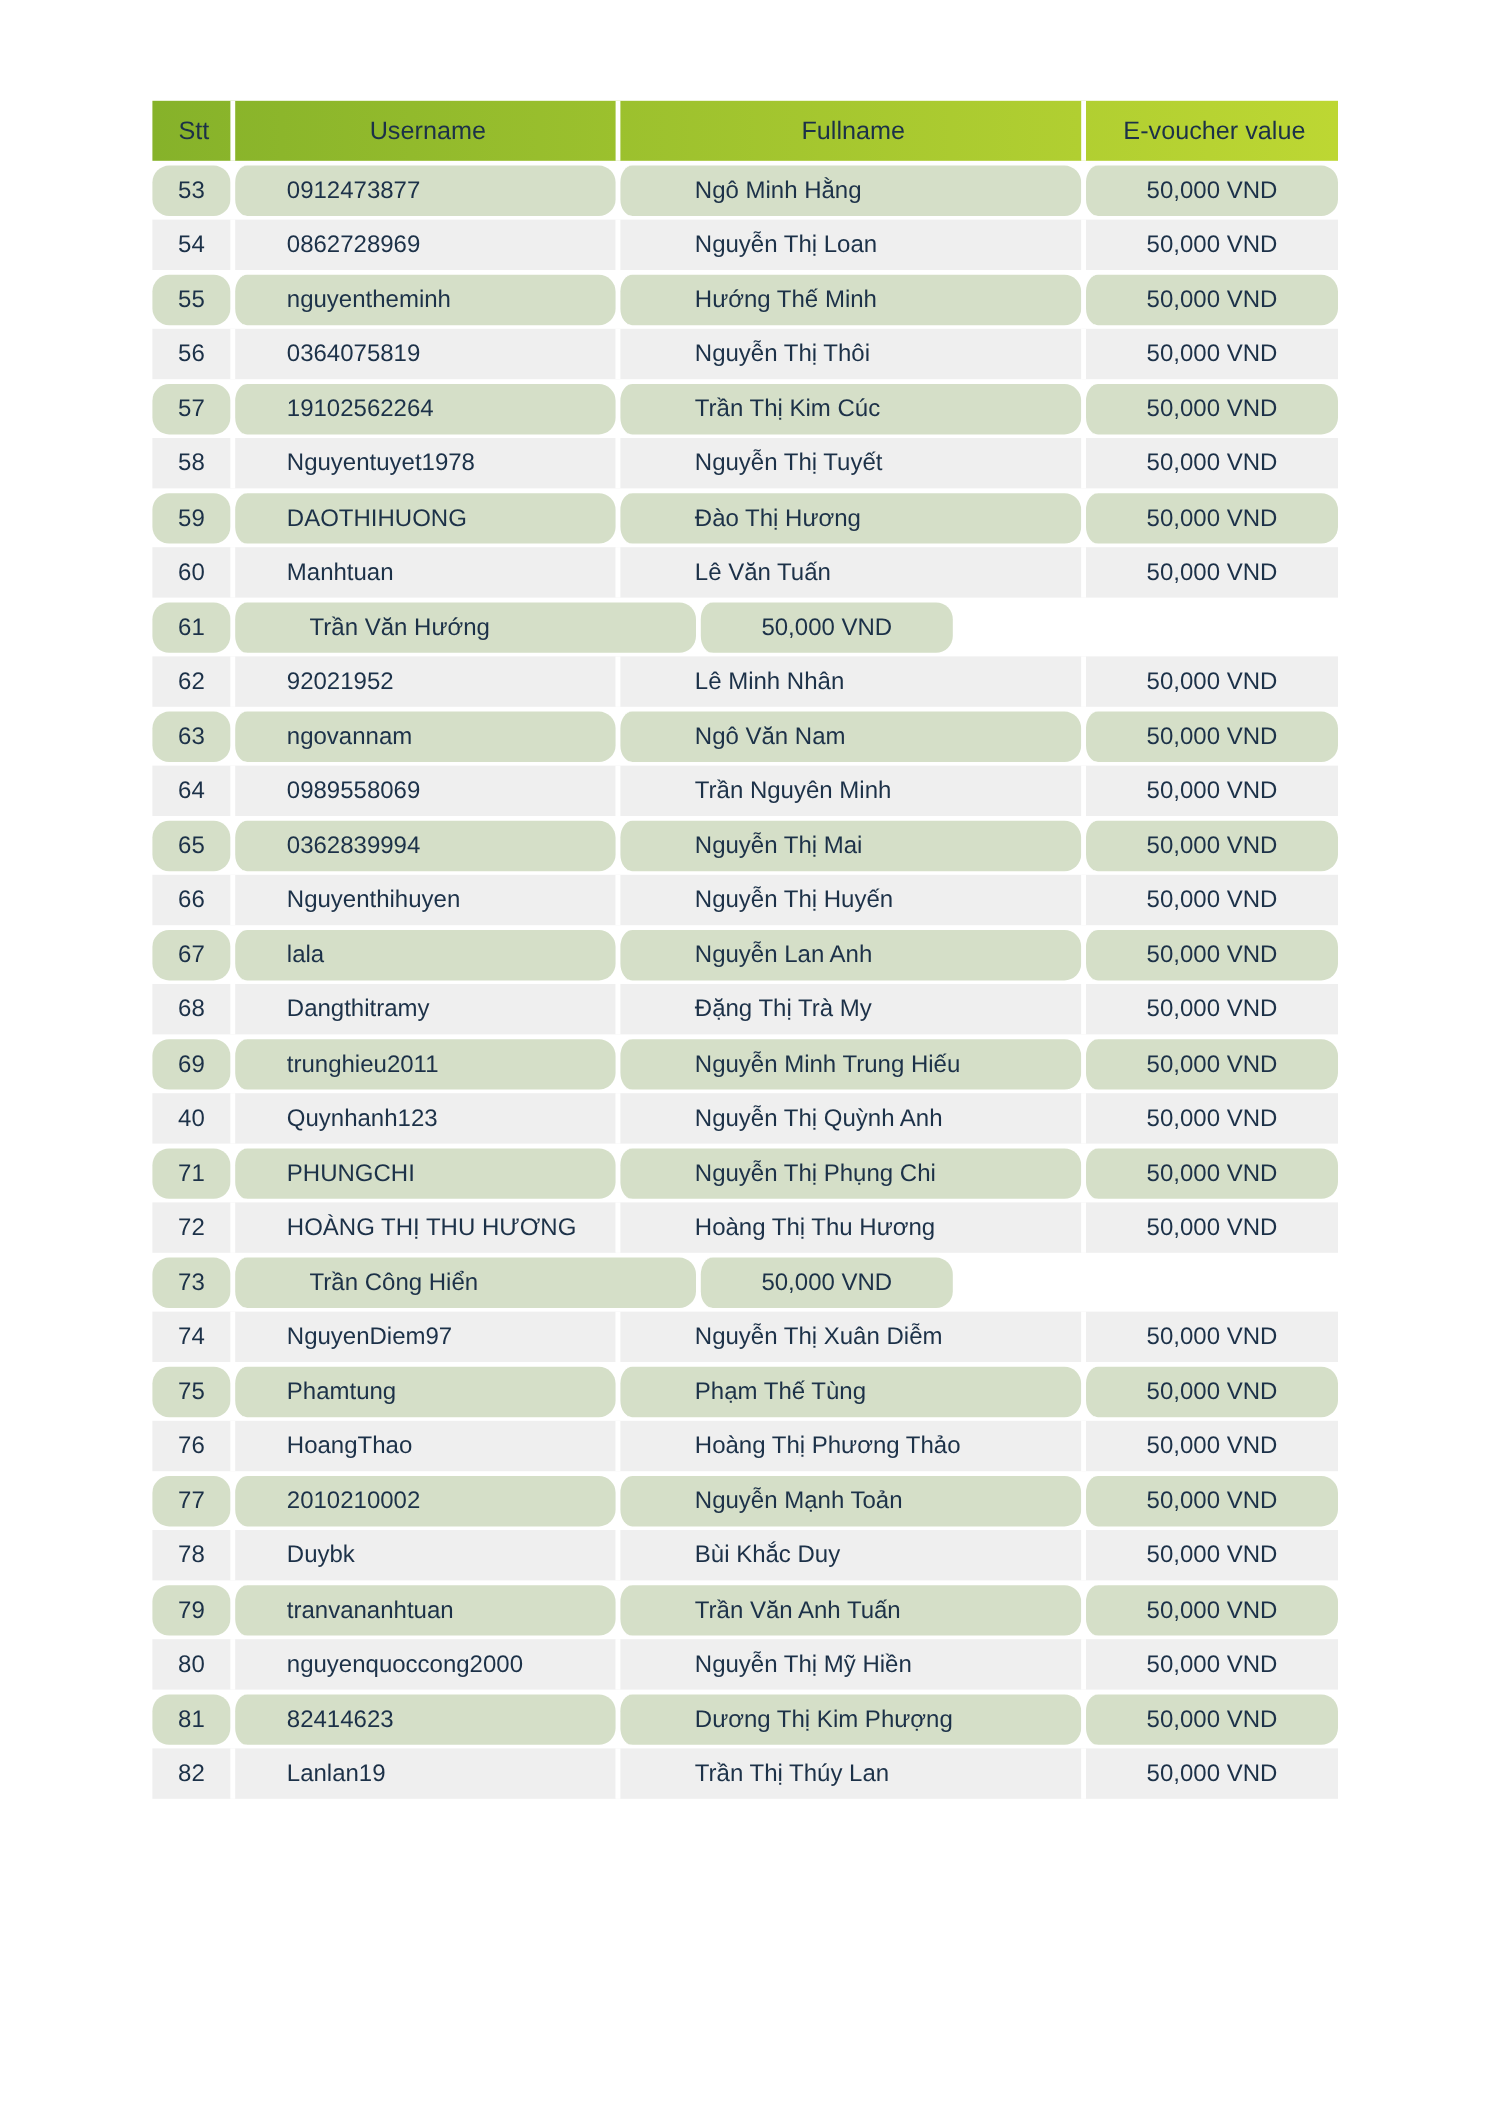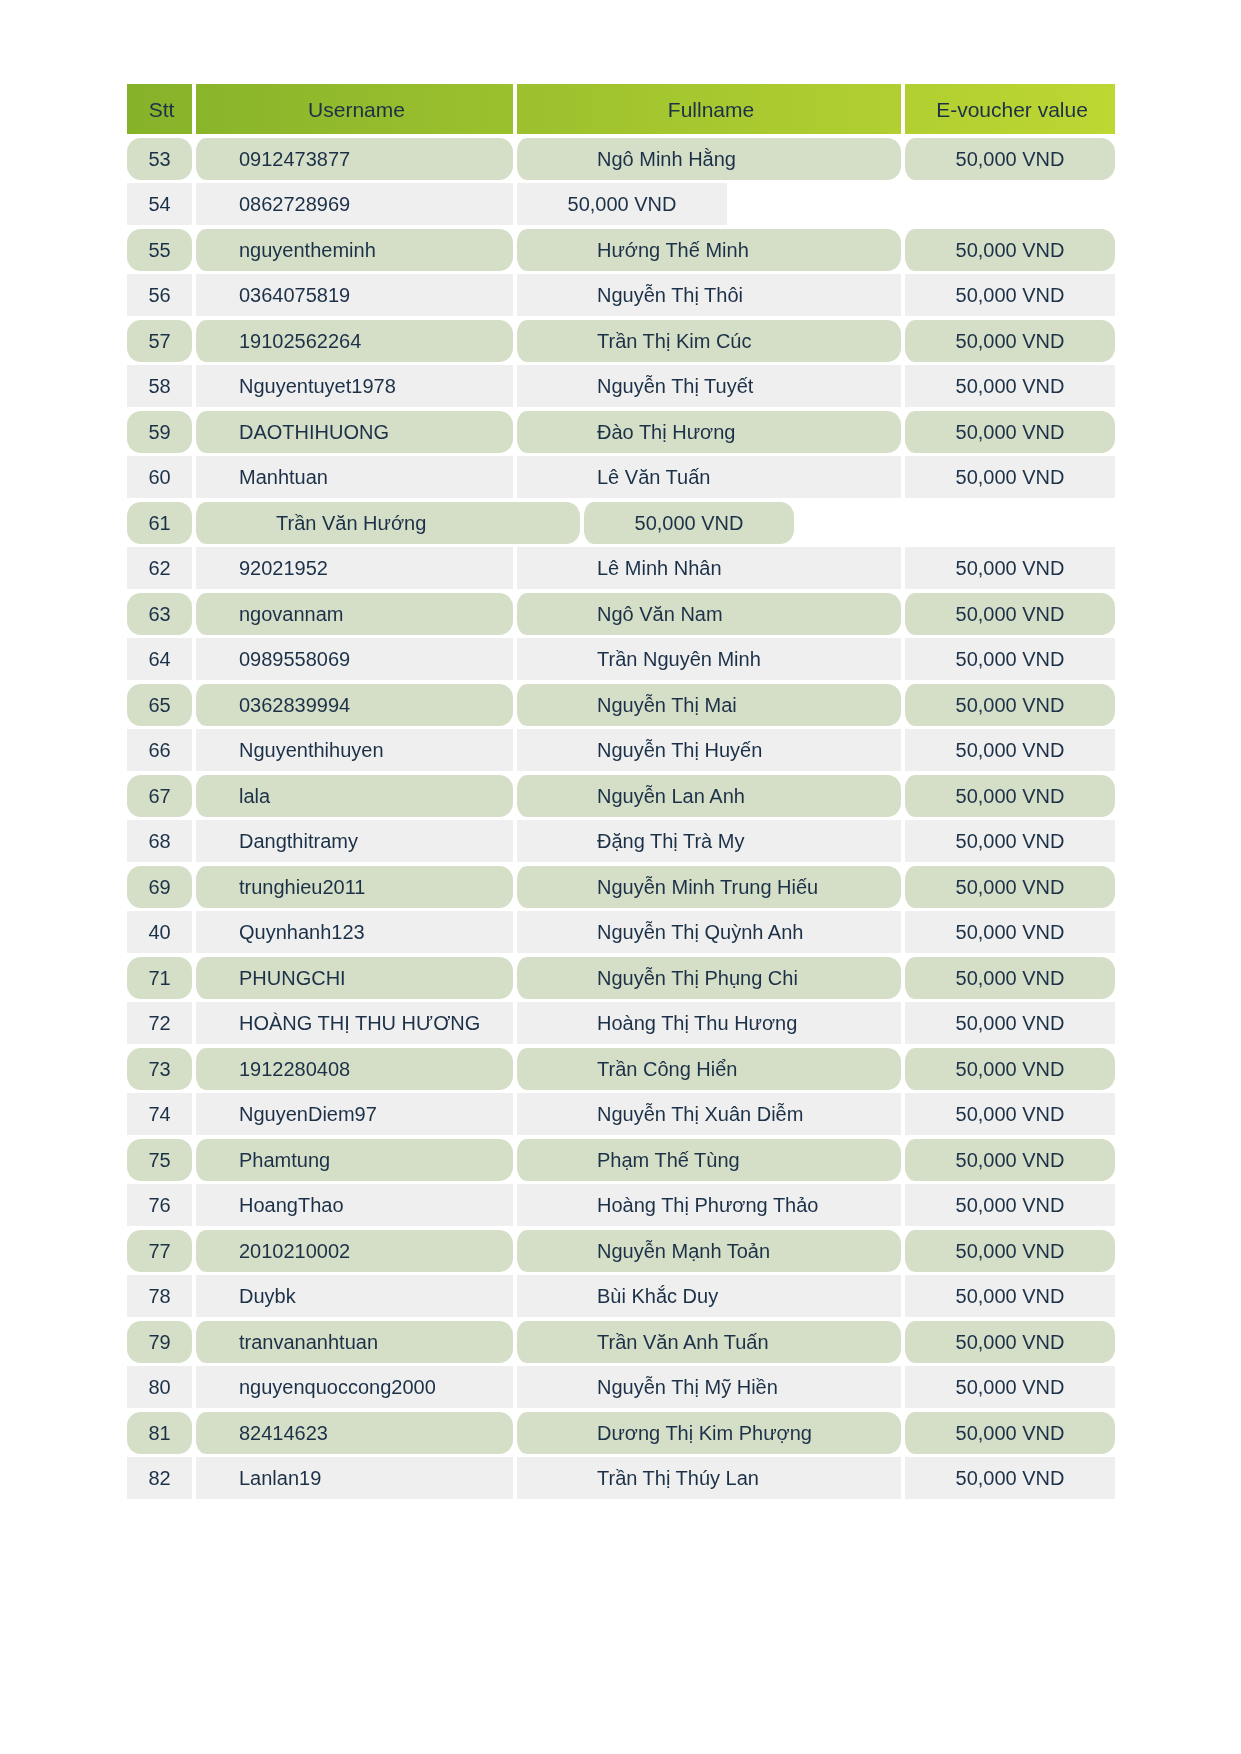--- a/index.html
+++ b/index.html
@@ -38,21 +38,21 @@
     align-items: center;
     color: var(--text-navy, #1C3148);
     font-size: 20px;
     line-height: 1;
     white-space: nowrap;
     overflow: hidden;
   }
   .cell + .cell { border-left: 4px solid #ffffff; }
   .c-stt      { width: 65px;  justify-content: center; }
   .c-username { width: 321px; justify-content: flex-start; padding-left: 43px; }
-  .c-fullname { width: 388px; justify-content: flex-start; padding-left: 80px; }
+  .c-fullname { width: 388px; justify-content: flex-start; padding-left: 62px; }
   .c-value    { width: 214px; justify-content: center; }
   .hrow .cell {
     font-size: 21px;
     justify-content: center;
     padding-left: 4px;
     background: transparent;
   }
 </style>
 </head>
 <body>
@@ -68,20 +68,21 @@
   <div class="brow">
     <div class="cell c-stt green">53</div>
     <div class="cell c-username green">0912473877</div>
     <div class="cell c-fullname green">Ngô Minh Hằng</div>
     <div class="cell c-value green">50,000 VND</div>
   </div>
 
   <div class="brow">
     <div class="cell c-stt gray">54</div>
     <div class="cell c-username gray">0862728969</div>
+    <div class="cell c-fullname gray">Nguyễn Thị Loan</div>
     <div class="cell c-value gray">50,000 VND</div>
   </div>
 
   <div class="brow">
     <div class="cell c-stt green">55</div>
     <div class="cell c-username green">nguyentheminh</div>
     <div class="cell c-fullname green">Hướng Thế Minh</div>
     <div class="cell c-value green">50,000 VND</div>
   </div>
 
@@ -198,21 +199,20 @@
 
   <div class="brow">
     <div class="cell c-stt gray">72</div>
     <div class="cell c-username gray">HOÀNG THỊ THU HƯƠNG</div>
     <div class="cell c-fullname gray">Hoàng Thị Thu Hương</div>
     <div class="cell c-value gray">50,000 VND</div>
   </div>
 
   <div class="brow">
     <div class="cell c-stt green">73</div>
-    <div class="cell c-username green">1912280408</div>
     <div class="cell c-fullname green">Trần Công Hiển</div>
     <div class="cell c-value green">50,000 VND</div>
   </div>
 
   <div class="brow">
     <div class="cell c-stt gray">74</div>
     <div class="cell c-username gray">NguyenDiem97</div>
     <div class="cell c-fullname gray">Nguyễn Thị Xuân Diễm</div>
     <div class="cell c-value gray">50,000 VND</div>
   </div>

